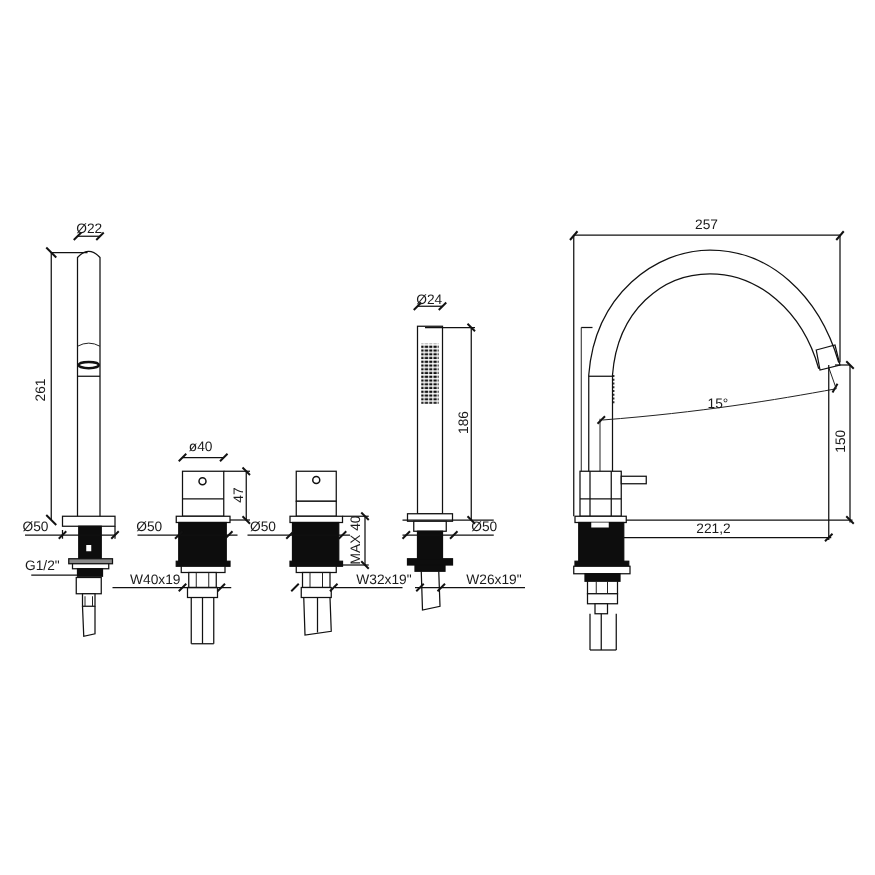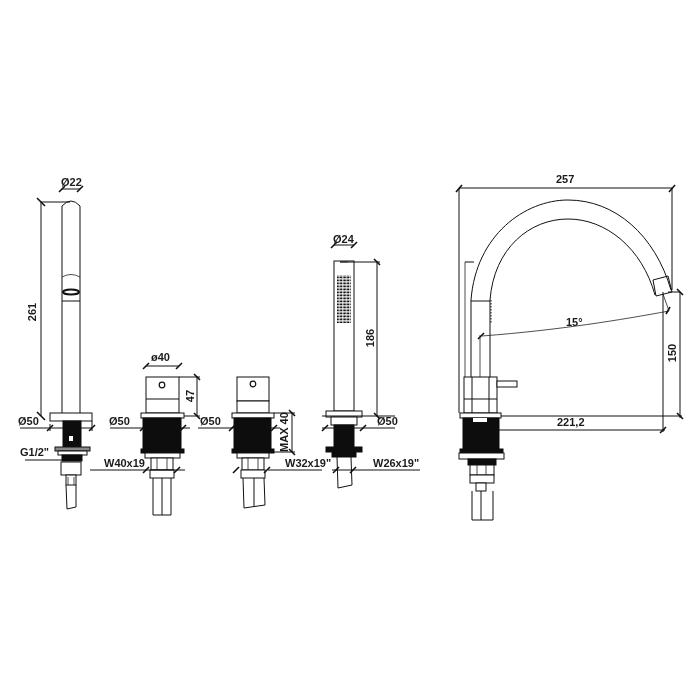--- a/index.html
+++ b/index.html
@@ -1,16 +1,16 @@
 <!DOCTYPE html>
 <html><head>
 <meta charset="utf-8">
 <style>
   html, body { margin:0; padding:0; background:#ffffff; }
-  #stage { position:relative; width:700px; height:700px; background:#ffffff; overflow:hidden;font-weight:bold; }
+  #stage { position:relative; width:700px; height:700px; background:#ffffff; overflow:hidden; }
   svg { position:absolute; left:0; top:0; }
   .dimtext { font-family:"Liberation Sans", sans-serif; font-size:11px; fill:#1a1a1a; }
   .ln { stroke:#111; stroke-width:1; fill:none; }
   .thin { stroke:#222; stroke-width:0.8; fill:none; }
   .fillblk { fill:#0d0d0d; stroke:#0d0d0d; }
   .tick { stroke:#111; stroke-width:1.6; }
 </style>
 </head>
 <body>
 

